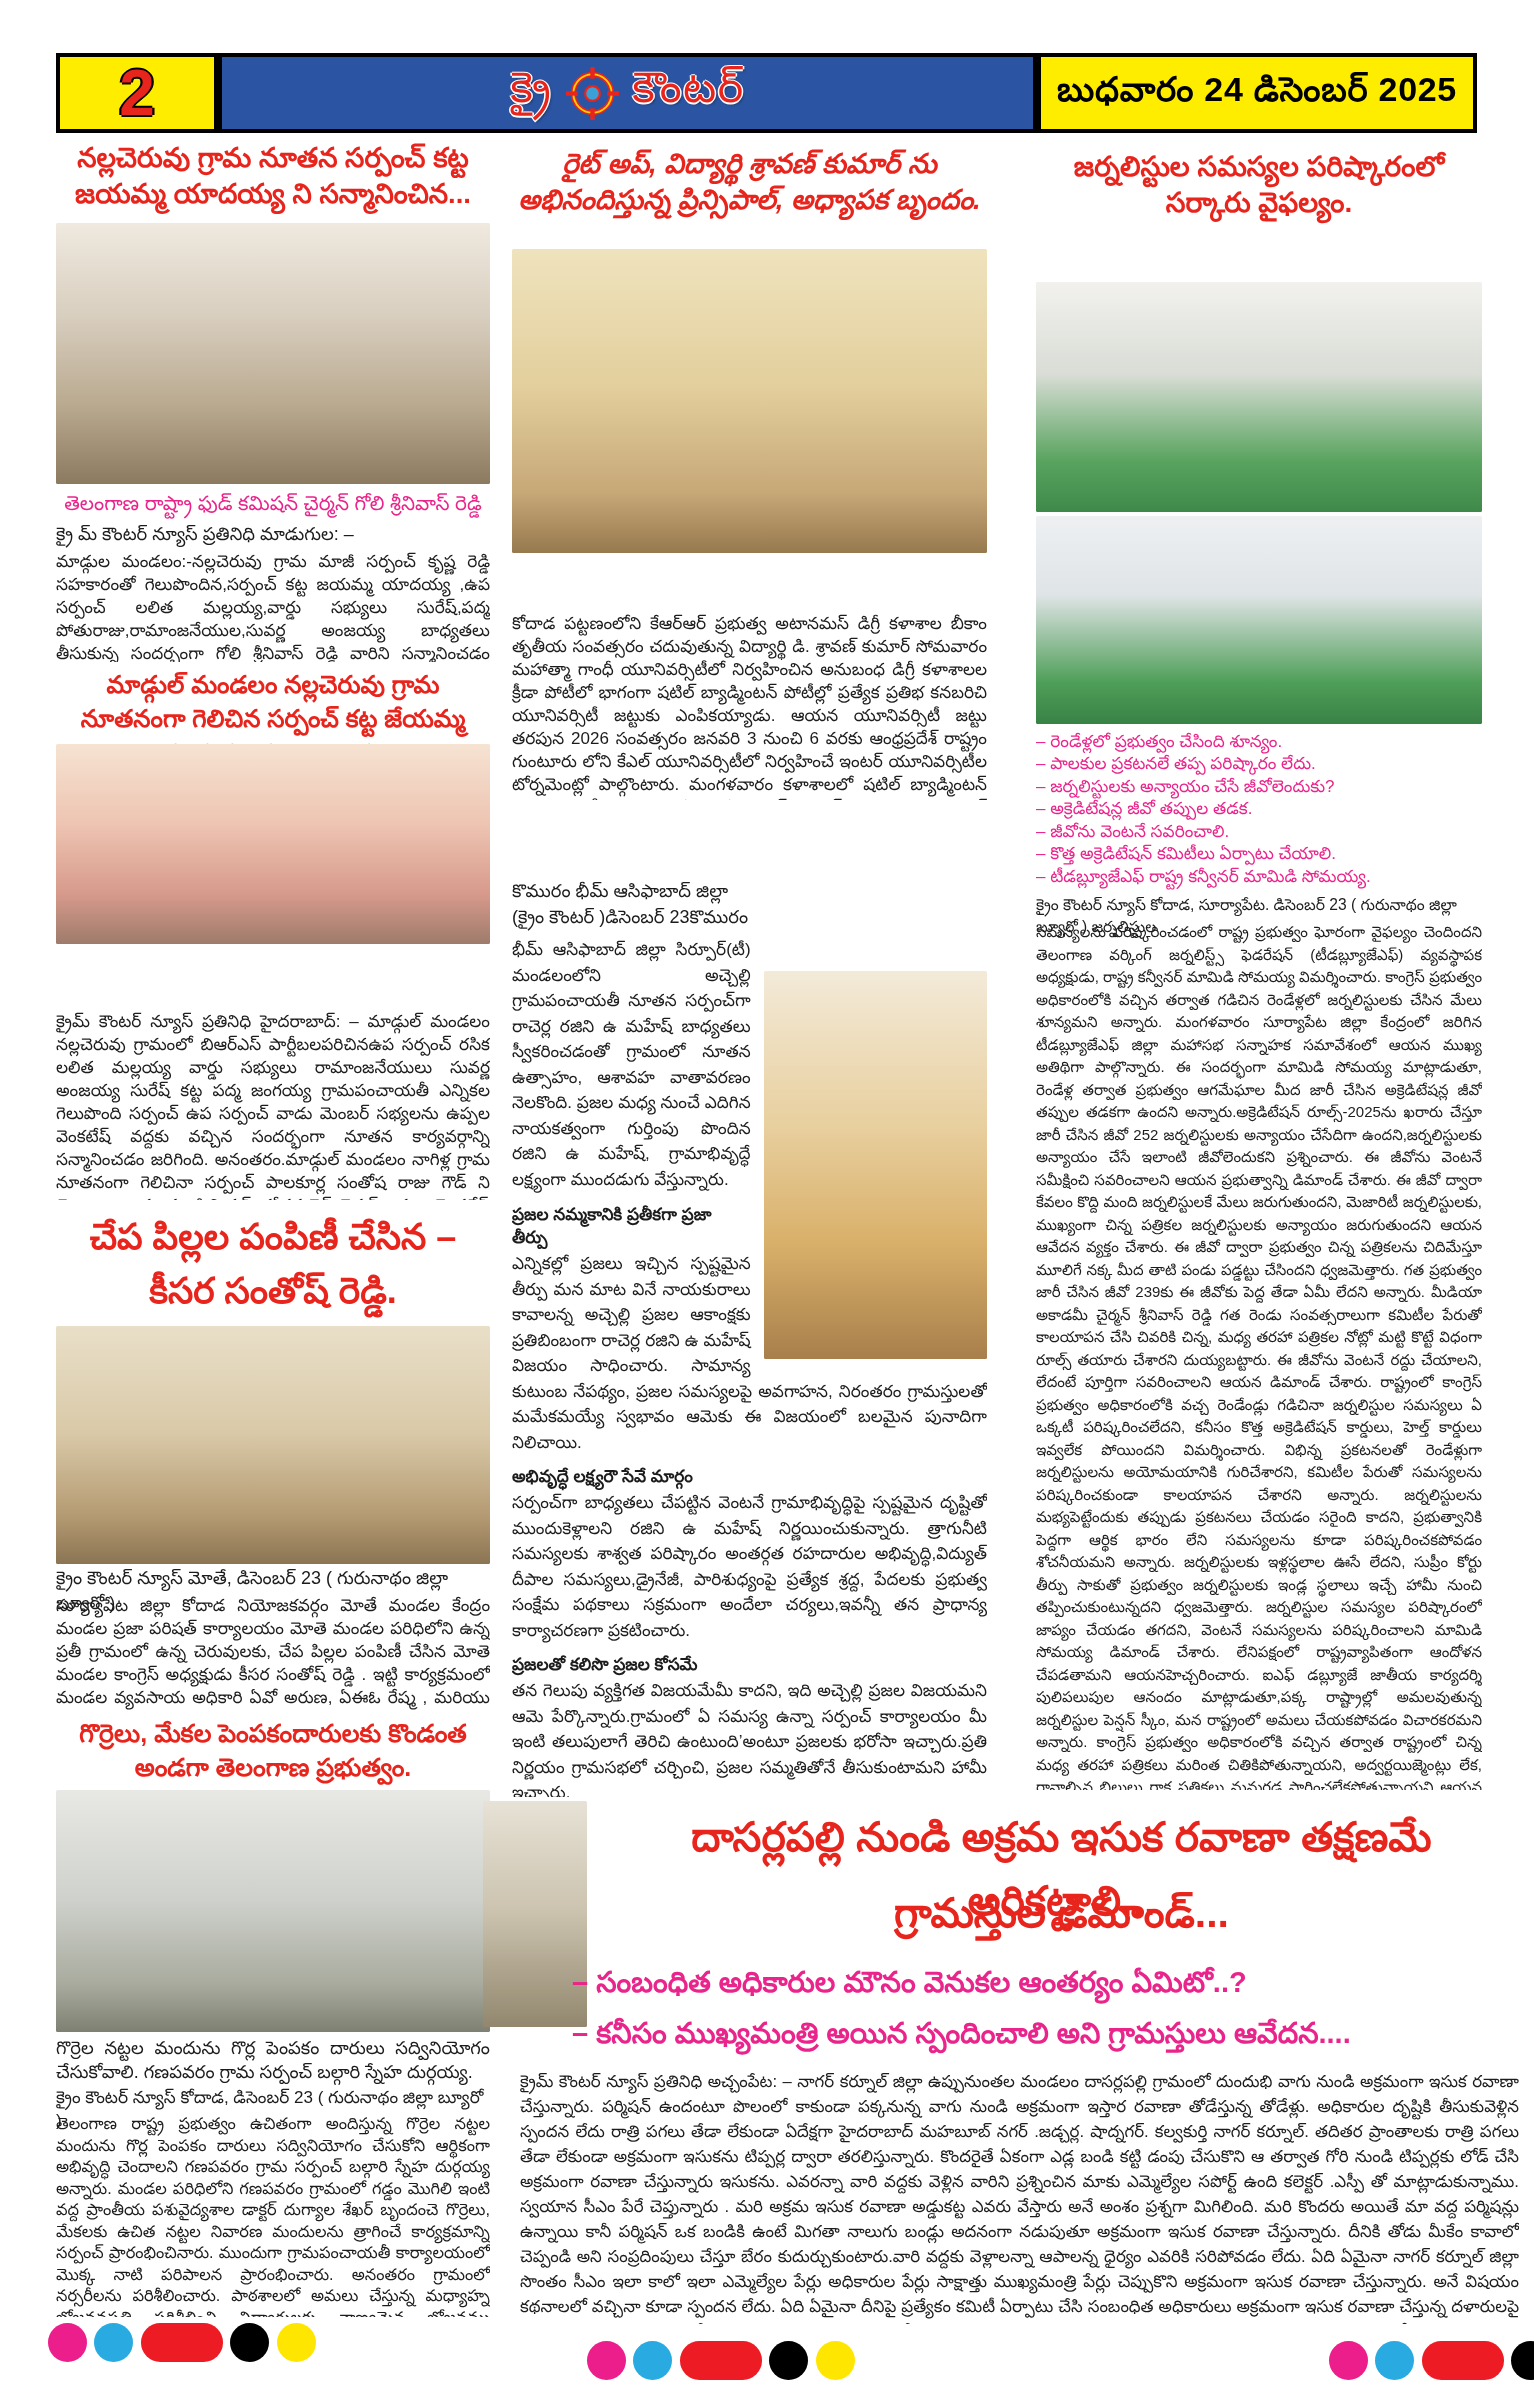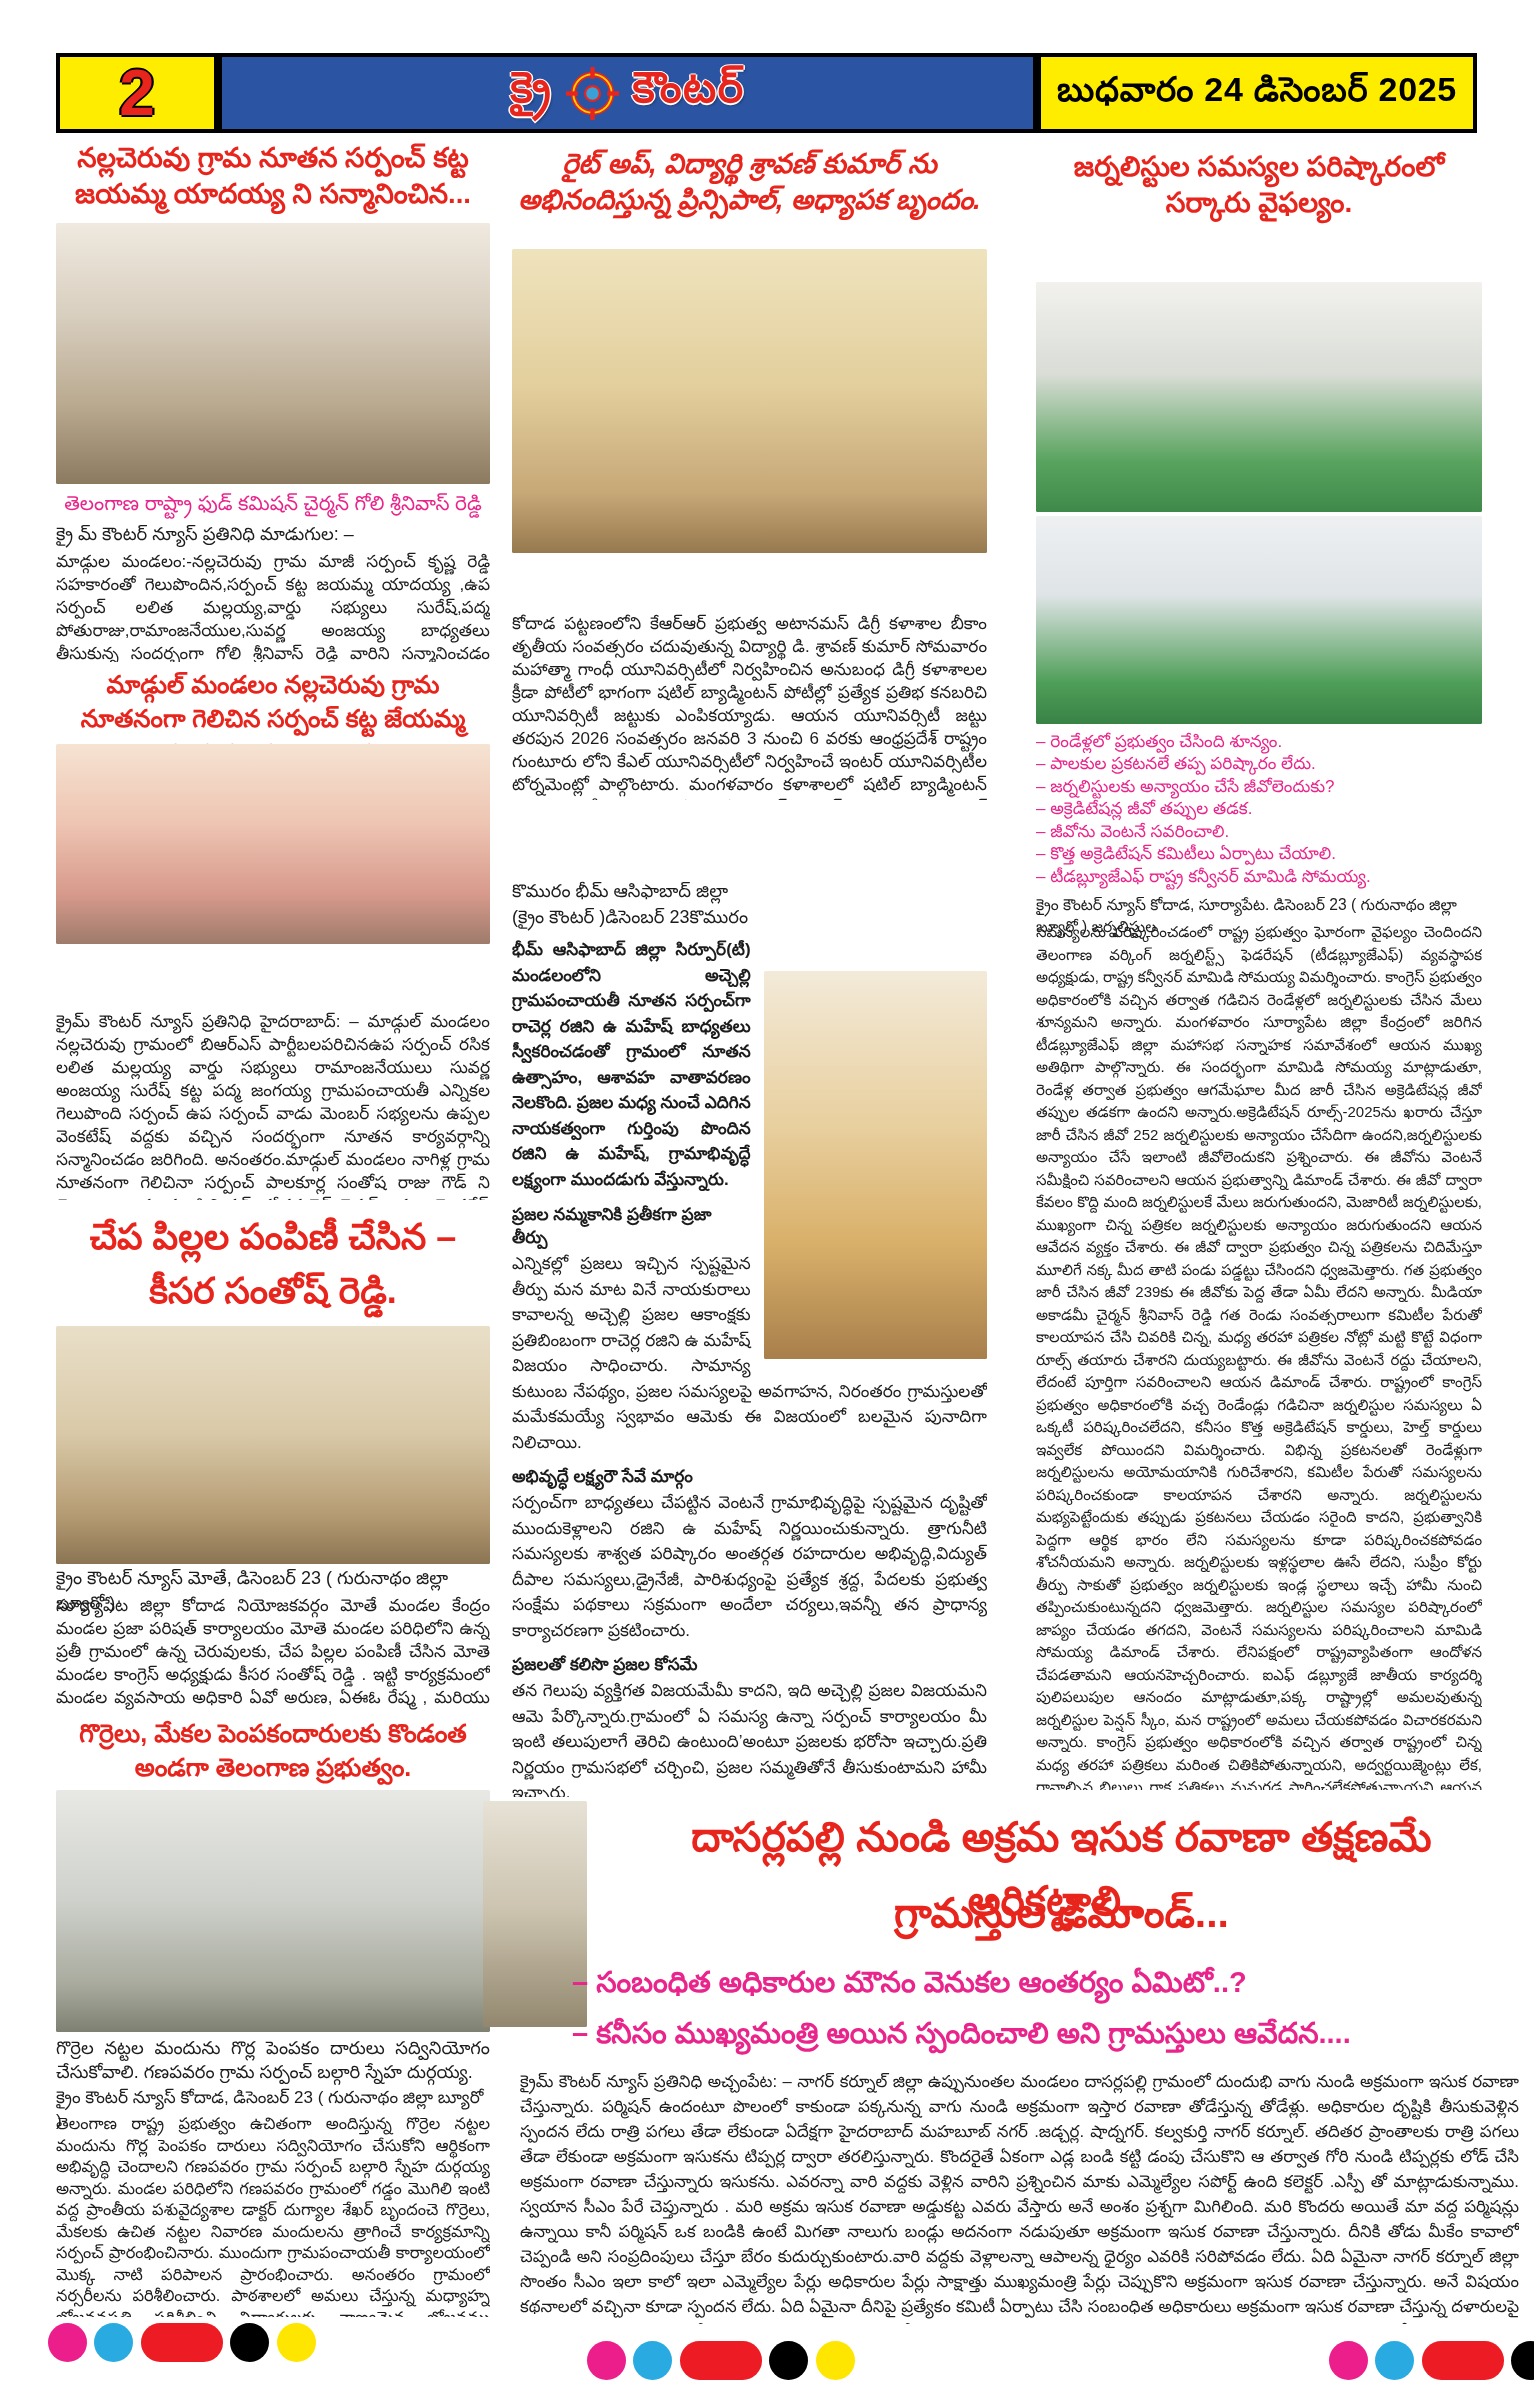--- a/index.html
+++ b/index.html
@@ -4,21 +4,21 @@
 <style>
   html,body{margin:0;padding:0;background:#888;}
   .page{position:relative;width:1535px;height:2401px;background:#ffffff;
         font-family:"Liberation Sans","DejaVu Sans",sans-serif;overflow:hidden;}
   .abs{position:absolute;}
   
   .hdr-box{border:4.5px solid #000;box-sizing:border-box;display:flex;align-items:center;justify-content:center;}
   .hdr-num{background:#ffed00;color:#e8251d;font-size:64px;font-weight:bold;
            text-shadow:-2.2px 0 #000,2.2px 0 #000,0 -2.2px #000,0 2.2px #000;}
   .hdr-mast{background:#2b55a3;gap:13.4px;}
-  .mast-txt{color:#e8251d;font-size:43px;font-weight:bold;letter-spacing:1.5px;
+  .mast-txt{color:#e8251d;font-size:43px;font-weight:normal;letter-spacing:1.5px;
             text-shadow:-1.5px 0 #fff,1.5px 0 #fff,0 -1.5px #fff,0 1.5px #fff,1.5px 1.5px 3px #00000066;}
   .hdr-date{background:#ffed00;color:#000;font-size:34px;font-weight:bold;letter-spacing:0.7px;}
   
   .hl{color:#e8251d;font-weight:bold;text-align:center;}
   .cap{color:#e9258c;}
   .capc{color:#e9258c;text-align:center;}
   .body-txt{color:#1c1c1c;text-align:justify;}
   .byline{color:#1c1c1c;}
   .subhead-m{color:#e9258c;font-weight:bold;}
   .sechead{color:#1c1c1c;font-weight:bold;}
@@ -102,21 +102,21 @@
     </div>
   <div class="abs body-txt" style="left:512px;top:613px;width:475px;height:187px;font-size:17px;line-height:1.35;overflow:hidden;">కోదాడ పట్టణంలోని కేఆర్ఆర్ ప్రభుత్వ అటానమస్ డిగ్రీ కళాశాల బీకాం తృతీయ సంవత్సరం చదువుతున్న విద్యార్థి డి. శ్రావణ్ కుమార్ సోమవారం మహాత్మా గాంధీ యూనివర్సిటీలో నిర్వహించిన అనుబంధ డిగ్రీ కళాశాలల క్రీడా పోటీలో భాగంగా షటిల్ బ్యాడ్మింటన్ పోటీల్లో ప్రత్యేక ప్రతిభ కనబరిచి యూనివర్సిటీ జట్టుకు ఎంపికయ్యాడు. ఆయన యూనివర్సిటీ జట్టు తరపున 2026 సంవత్సరం జనవరి 3 నుంచి 6 వరకు ఆంధ్రప్రదేశ్ రాష్ట్రం గుంటూరు లోని కేఎల్ యూనివర్సిటీలో నిర్వహించే ఇంటర్ యూనివర్సిటీల టోర్నమెంట్లో పాల్గొంటారు. మంగళవారం కళాశాలలో షటిల్ బ్యాడ్మింటన్ యూనివర్సిటీ జట్టుకు ఎంపికైన డి శ్రావణ్ కుమార్ ను కళాశాల ఇంచార్జ్ ప్రిన్సిపల్ చందా అప్పారావు, పిడి ఫ్రాన్సిస్, అధ్యాపకులు శాలువాతో సత్కరించి అభినందించి శుభాకాంక్షలు తెలిపారు. ఈ కార్యక్రమంలో బి. సైదిరెడ్డి, నాగిరెడ్డి, ఎస్ఎం రఫీ, వెంకటేశ్వర్ రెడ్డి, కేలోతు సైదులు ఇతర అధ్యాపక బృందం పాల్గొన్నారు.</div>
 
   <div class="abs byline" style="left:512px;top:881px;width:475px;font-size:18px;">కొమురం భీమ్ ఆసిఫాబాద్ జిల్లా</div>
   <div class="abs byline" style="left:512px;top:907px;width:475px;font-size:18px;">(క్రైం కౌంటర్ )డిసెంబర్ 23కొమురం</div>
 
   <div class="abs m2wrap clearfix" style="left:512px;top:937px;width:475px;height:860px;overflow:hidden;">
     <div class="photo g6 m2photo">
         <div class="ph-in"></div>
       </div>
-    <div class="body-txt" style="font-size:17px;line-height:1.5;font-weight:bold;">భీమ్ ఆసిఫాబాద్ జిల్లా సిర్పూర్(టీ) మండలంలోని అచ్చెల్లి గ్రామపంచాయతీ నూతన సర్పంచ్‌గా రాచెర్ల రజిని ఉ మహేష్ బాధ్యతలు స్వీకరించడంతో గ్రామంలో నూతన ఉత్సాహం, ఆశావహ వాతావరణం నెలకొంది. ప్రజల మధ్య నుంచే ఎదిగిన నాయకత్వంగా గుర్తింపు పొందిన రజిని ఉ మహేష్, గ్రామాభివృద్ధే లక్ష్యంగా ముందడుగు వేస్తున్నారు.</div>
+    <div class="body-txt" style="font-size:17px;line-height:1.5;">భీమ్ ఆసిఫాబాద్ జిల్లా సిర్పూర్(టీ) మండలంలోని అచ్చెల్లి గ్రామపంచాయతీ నూతన సర్పంచ్‌గా రాచెర్ల రజిని ఉ మహేష్ బాధ్యతలు స్వీకరించడంతో గ్రామంలో నూతన ఉత్సాహం, ఆశావహ వాతావరణం నెలకొంది. ప్రజల మధ్య నుంచే ఎదిగిన నాయకత్వంగా గుర్తింపు పొందిన రజిని ఉ మహేష్, గ్రామాభివృద్ధే లక్ష్యంగా ముందడుగు వేస్తున్నారు.</div>
     <div style="height:13.4px;"></div>
     <div class="sechead" style="font-size:17px;">ప్రజల నమ్మకానికి ప్రతీకగా ప్రజా తీర్పు</div>
     <div class="body-txt" style="font-size:17px;line-height:1.5;">ఎన్నికల్లో ప్రజలు ఇచ్చిన స్పష్టమైన తీర్పు మన మాట వినే నాయకురాలు కావాలన్న అచ్చెల్లి ప్రజల ఆకాంక్షకు ప్రతిబింబంగా రాచెర్ల రజిని ఉ మహేష్ విజయం సాధించారు. సామాన్య కుటుంబ నేపథ్యం, ప్రజల సమస్యలపై అవగాహన, నిరంతరం గ్రామస్తులతో మమేకమయ్యే స్వభావం ఆమెకు ఈ విజయంలో బలమైన పునాదిగా నిలిచాయి.</div>
     <div style="height:12px;"></div>
     <div class="sechead" style="font-size:17px;">అభివృద్ధే లక్ష్యరౌ సేవే మార్గం</div>
     <div class="body-txt" style="font-size:17px;line-height:1.5;">సర్పంచ్‌గా బాధ్యతలు చేపట్టిన వెంటనే గ్రామాభివృద్ధిపై స్పష్టమైన దృష్టితో ముందుకెళ్లాలని రజిని ఉ మహేష్ నిర్ణయించుకున్నారు. త్రాగునీటి సమస్యలకు శాశ్వత పరిష్కారం అంతర్గత రహదారుల అభివృద్ధి,విద్యుత్ దీపాల సమస్యలు,డ్రైనేజీ, పారిశుధ్యంపై ప్రత్యేక శ్రద్ద, పేదలకు ప్రభుత్వ సంక్షేమ పథకాలు సక్రమంగా అందేలా చర్యలు,ఇవన్నీ తన ప్రాధాన్య కార్యాచరణగా ప్రకటించారు.</div>
     <div style="height:12px;"></div>
     <div class="sechead" style="font-size:17px;">ప్రజలతో కలిసొ ప్రజల కోసమే</div>
     <div class="body-txt" style="font-size:17px;line-height:1.5;">తన గెలుపు వ్యక్తిగత విజయమేమీ కాదని, ఇది అచ్చెల్లి ప్రజల విజయమని ఆమె పేర్కొన్నారు.గ్రామంలో ఏ సమస్య ఉన్నా సర్పంచ్ కార్యాలయం మీ ఇంటి తలుపులాగే తెరిచి ఉంటుంది’అంటూ ప్రజలకు భరోసా ఇచ్చారు.ప్రతి నిర్ణయం గ్రామసభలో చర్చించి, ప్రజల సమ్మతితోనే తీసుకుంటామని హామీ ఇచ్చారు.</div>
 

